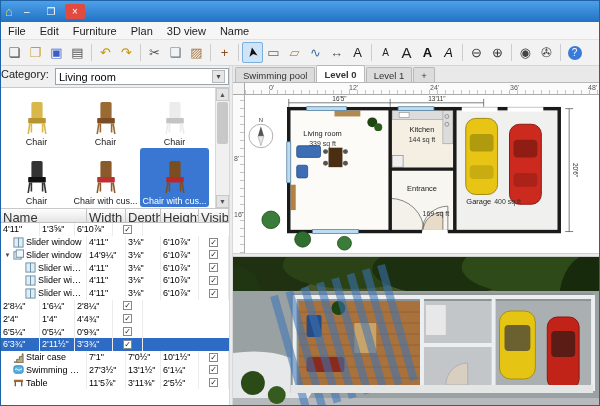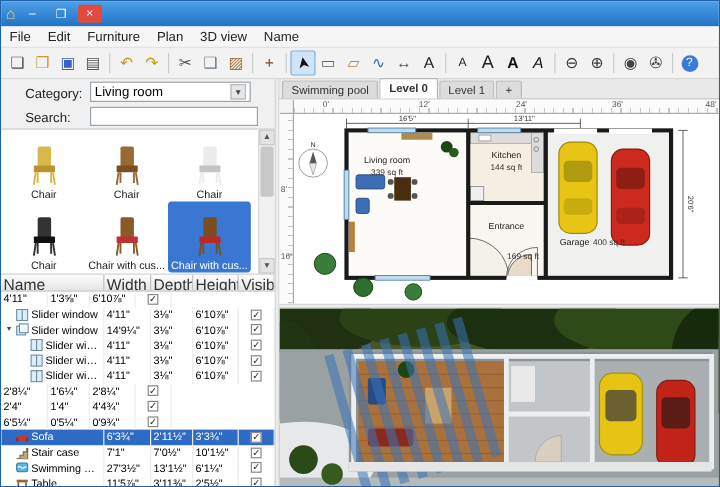--- a/index.html
+++ b/index.html
@@ -20,21 +20,21 @@
   .tbtn{width:21px;height:21px;display:flex;align-items:center;justify-content:center;border-radius:2px;font-size:13px;line-height:1;border:1px solid transparent;}
   .tbtn.active{background:#cfe4f7;border-color:#7ab0e0;}
   .tbtn .g{display:block;}
   .tsep{width:1px;height:17px;background:#cccccc;margin:0 3px;flex:0 0 auto;}
   
   .content{flex:1;display:flex;min-height:0;}
   .left-panel{width:228px;flex:0 0 auto;display:flex;flex-direction:column;background:#f0f0f0;min-height:0;}
   .vsplit{width:4px;background:#ececec;flex:0 0 auto;border-left:1px solid #d8d8d8;border-right:1px solid #d8d8d8;}
   .right-panel{flex:1;display:flex;flex-direction:column;min-width:0;min-height:0;}
   
-  .cat-row,.search-row{display:flex;align-items:flex-end;gap:4px;padding:2px 20px;flex:0 0 auto;}
+  .cat-row,.search-row{display:flex;align-items:flex-start;gap:4px;padding:2px 0;flex:0 0 auto;}
   .lbl{color:#222;width:50px;flex:0 0 auto;}
   .dropdown{flex:1;height:17px;background:#fff;border:1px solid #9aa4ad;display:flex;align-items:center;padding:0 3px;gap:3px;}
   .dropdown span:first-child{flex:1;white-space:nowrap;overflow:hidden;}
   .dd-arrow{width:13px;height:13px;background:#e6e6e6;border:1px solid #b8b8b8;font-size:8px;display:flex;align-items:center;justify-content:center;color:#444;}
   .search-input{flex:1;height:16px;border:1px solid #9aa4ad;font-size:10px;padding:0 3px;font-family:"Liberation Sans",sans-serif;}
   
   .catalog{height:122px;flex:0 0 auto;background:#fff;border:1px solid #c8c8c8;border-left:none;border-right:none;display:flex;min-height:0;}
   .cat-items{flex:1;display:flex;flex-wrap:wrap;align-content:flex-start;padding:1px;overflow:hidden;}
   .cat-item{width:69px;height:59px;display:flex;flex-direction:column;align-items:center;justify-content:flex-end;border-radius:3px;padding:1px;}
   .cat-item.sel{background:#3a77d2;}
@@ -189,24 +189,20 @@
     <div class="left-panel">
 
       <div class="cat-row">
         <span class="lbl">Category:</span>
         <div class="dropdown">
           <span>Living room</span>
           <span class="dd-arrow">▾</span>
         </div>
       </div>
 
-      <div class="search-row">
-        <span class="lbl">Search:</span>
-        <input class="search-input" value="" style="">
-      </div>
 
       <div class="catalog">
         <div class="cat-items">
             <div class="cat-item">
               <svg viewBox="0 0 40 44" width="32" height="38">
                 <rect x="13" y="2" width="14" height="22" rx="2" fill="#d8b84a"></rect>
                 <rect x="9" y="22" width="22" height="7" rx="1" fill="#b89430"></rect>
                 <path d="M11 29 L9 42 M29 29 L31 42 M13 29 L13 40 M27 29 L27 40" stroke="#d8b84a" stroke-width="2" fill="none"></path>
               </svg>
               <div class="cat-label">Chair</div>
@@ -384,31 +380,20 @@
             </div>
             <div class="lrow">
               <div class="lcell" style="width: 39px;">6'5¼"</div>
               <div class="lcell" style="width: 35px;">0'5¼"</div>
               <div class="lcell" style="width: 38px;">0'9¾"</div>
               <div class="lcell" style="width: 30px; justify-content: center;">
                 <span class="cb">✓</span>
               </div>
             </div>
             <div class="lrow sel">
-              <div class="lcell namecell" style="width: 86px; padding-left: 2px;">
-                <span class="expander"></span>
-                <span class="ricon">
-                  <svg viewBox="0 0 12 12">
-                    <rect x="1" y="4" width="10" height="5" rx="1.5" fill="#c23b2e"></rect>
-                    <rect x="0.5" y="6" width="2" height="4" rx="1" fill="#a02a20"></rect>
-                    <rect x="9.5" y="6" width="2" height="4" rx="1" fill="#a02a20"></rect>
-                  </svg>
-                </span>
-                <span class="rname">Sofa</span>
-              </div>
               <div class="lcell" style="width: 39px;">6'3¾"</div>
               <div class="lcell" style="width: 35px;">2'11½"</div>
               <div class="lcell" style="width: 38px;">3'3¾"</div>
               <div class="lcell" style="width: 30px; justify-content: center;">
                 <span class="cb">✓</span>
               </div>
             </div>
             <div class="lrow">
               <div class="lcell namecell" style="width: 86px; padding-left: 2px;">
                 <span class="expander"></span>

